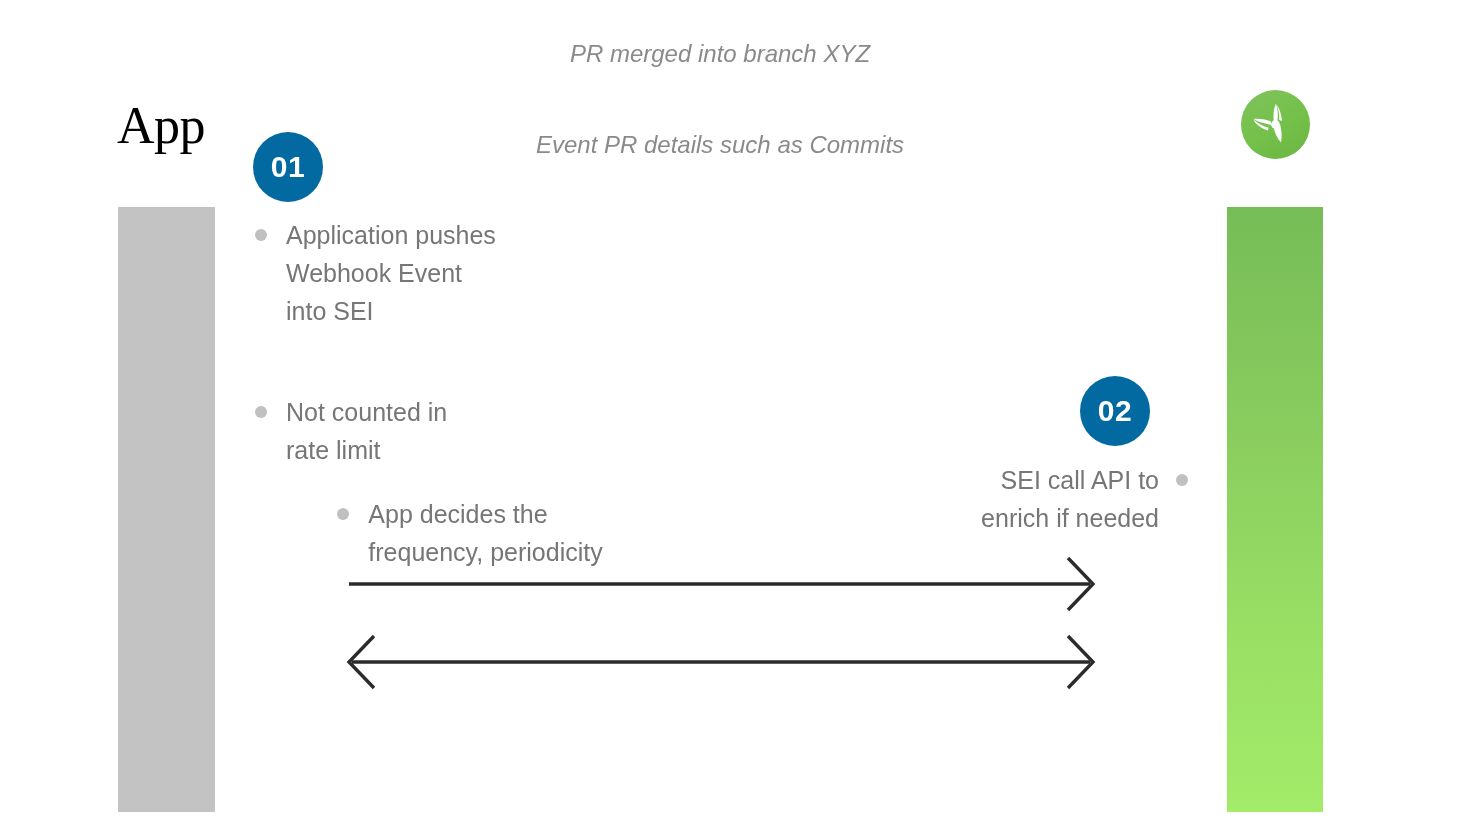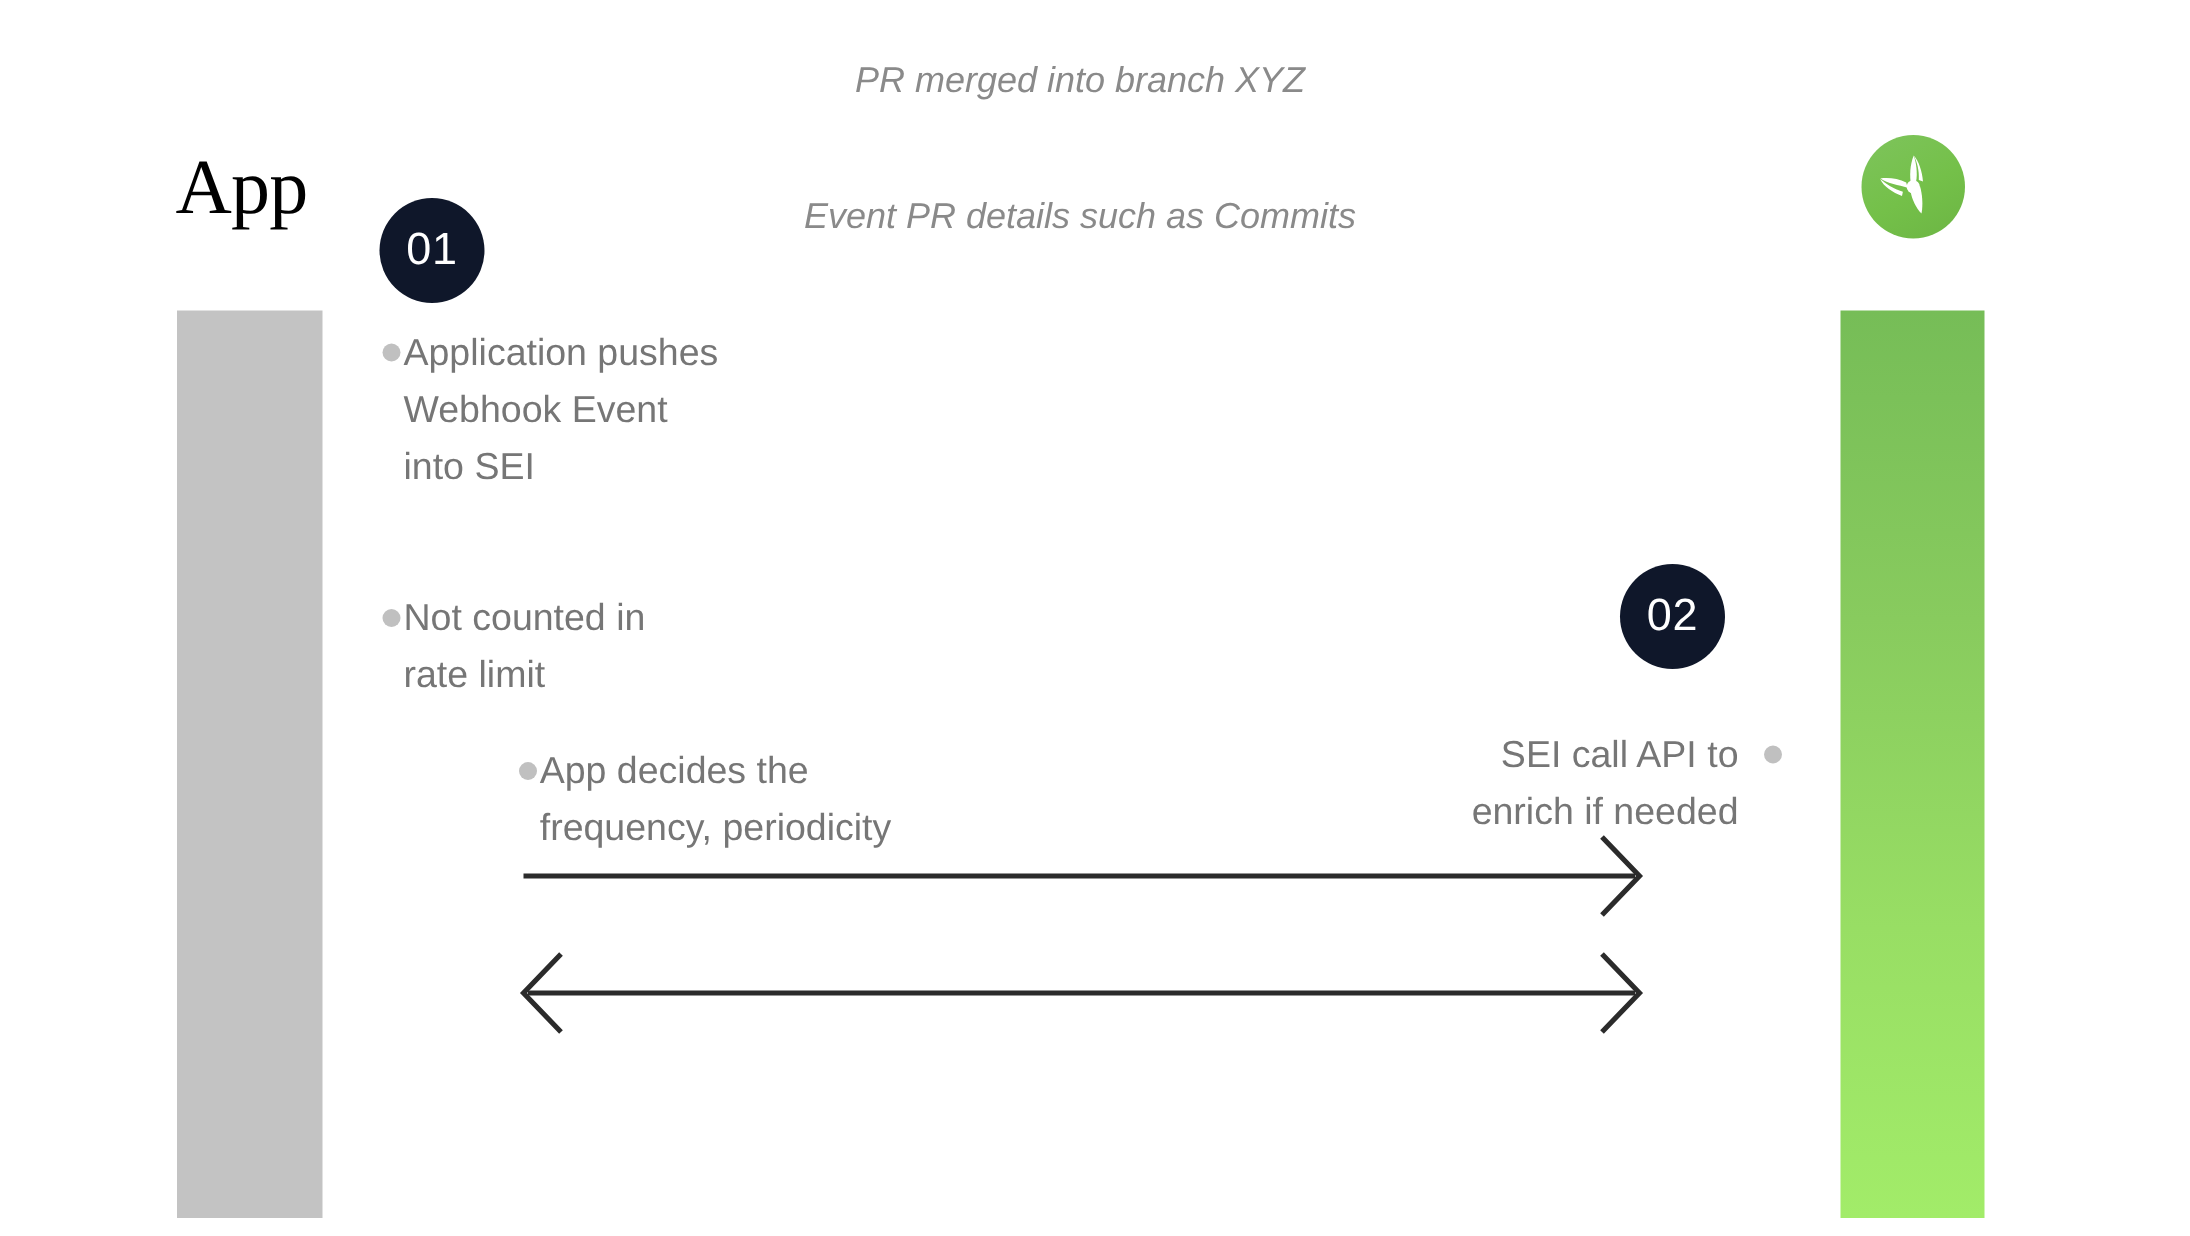--- a/index.html
+++ b/index.html
@@ -62,24 +62,24 @@
     overflow: hidden;
   }
   .logo svg { display: block; }
 
   
   .badge {
     position: absolute;
     width: 70px;
     height: 70px;
     border-radius: 50%;
-    background: #0f172a;
+    background: #0369a1;
     color: #ffffff;
     font-size: 30px;
-    font-weight: 400;
+    font-weight: 700;
     display: flex;
     align-items: center;
     justify-content: center;
     letter-spacing: 0.5px;
   }
   .badge-01 { left: 253px; top: 132px; }
   .badge-02 { left: 1080px; top: 376px; }
 
   
   .bullets-left {
@@ -103,28 +103,28 @@
     height: 12px;
     border-radius: 50%;
     background: #c0c0c0;
     margin-top: 13px;
   }
   .bullet-text {
     font-size: 25px;
     line-height: 38px;
     color: #767676;
     font-weight: 400;
-    margin-left: 2px;
+    margin-left: 19px;
     white-space: pre-line;
   }
 
   .bullets-right {
     position: absolute;
     left: 820px;
-    top: 484px;
+    top: 461px;
     width: 368px;
     display: flex;
     justify-content: flex-end;
   }
   .bullet-row-right {
     display: flex;
     align-items: flex-start;
     flex-direction: row;
   }
   .bullet-text-right {

